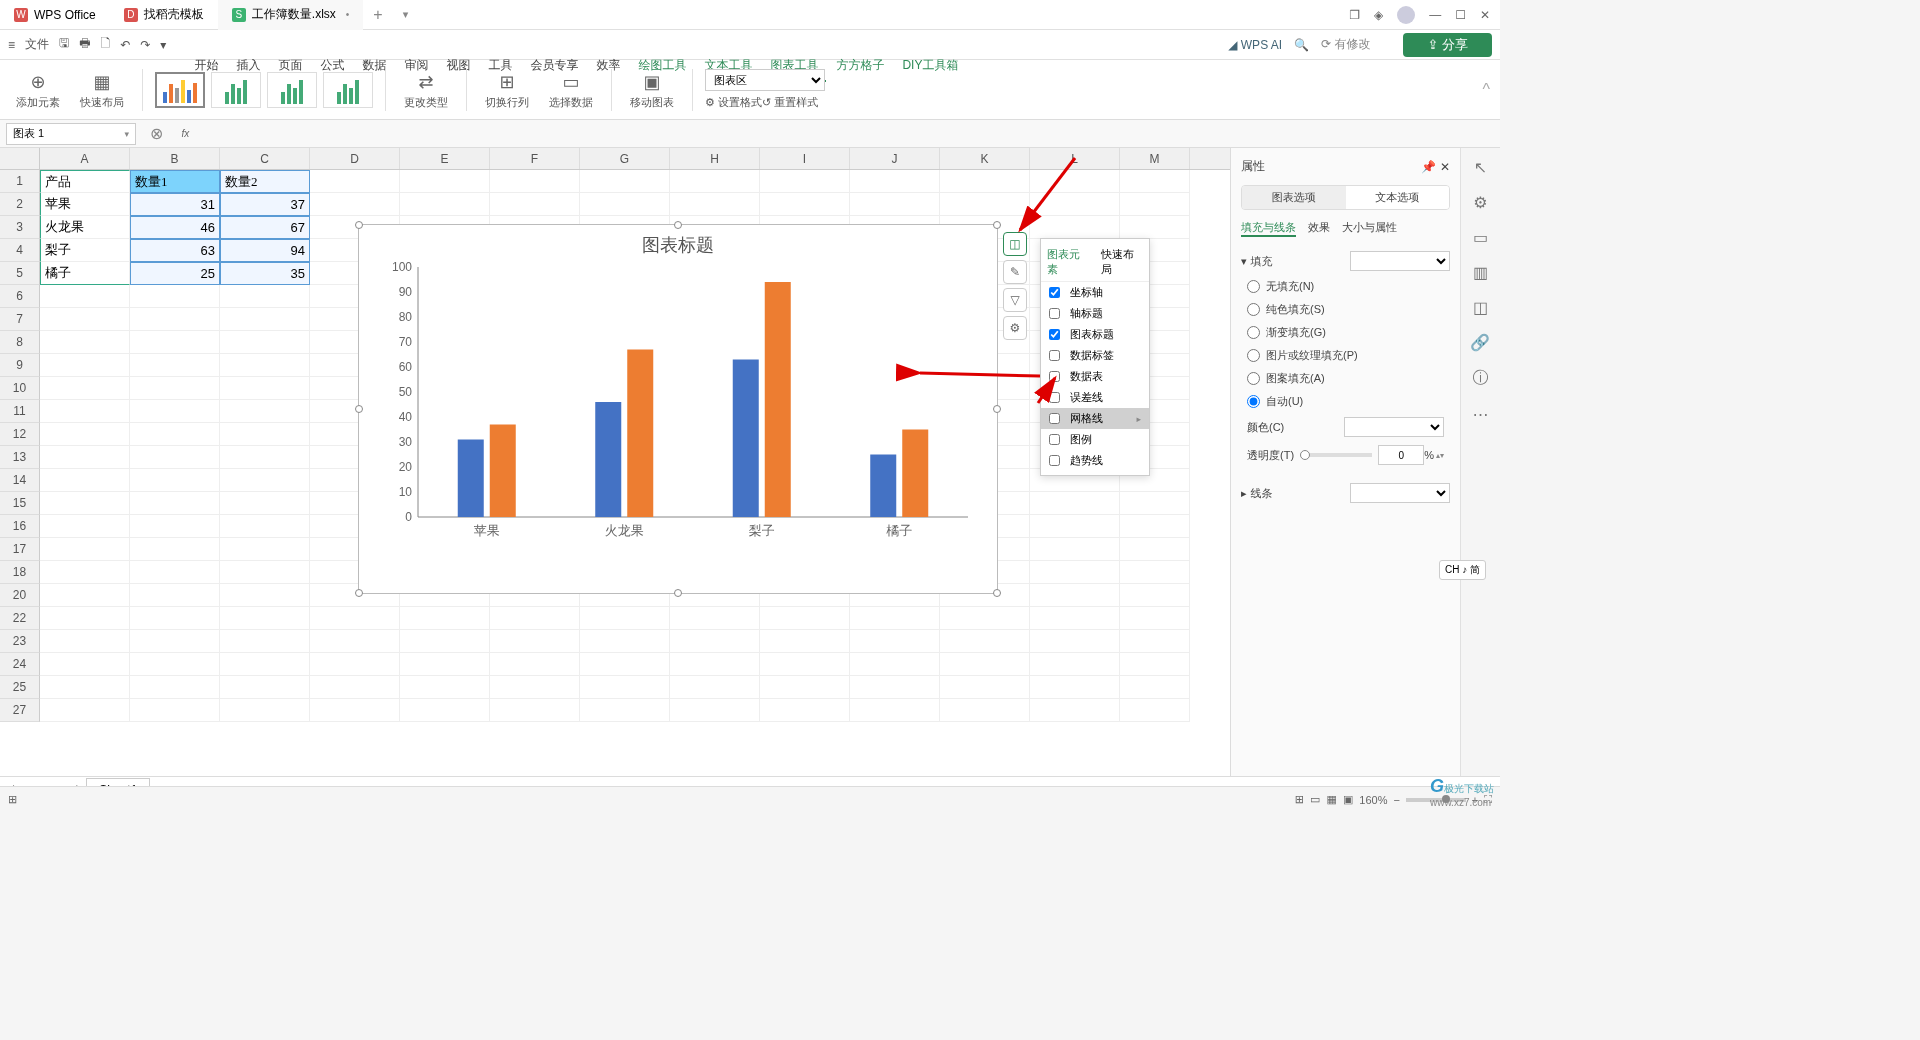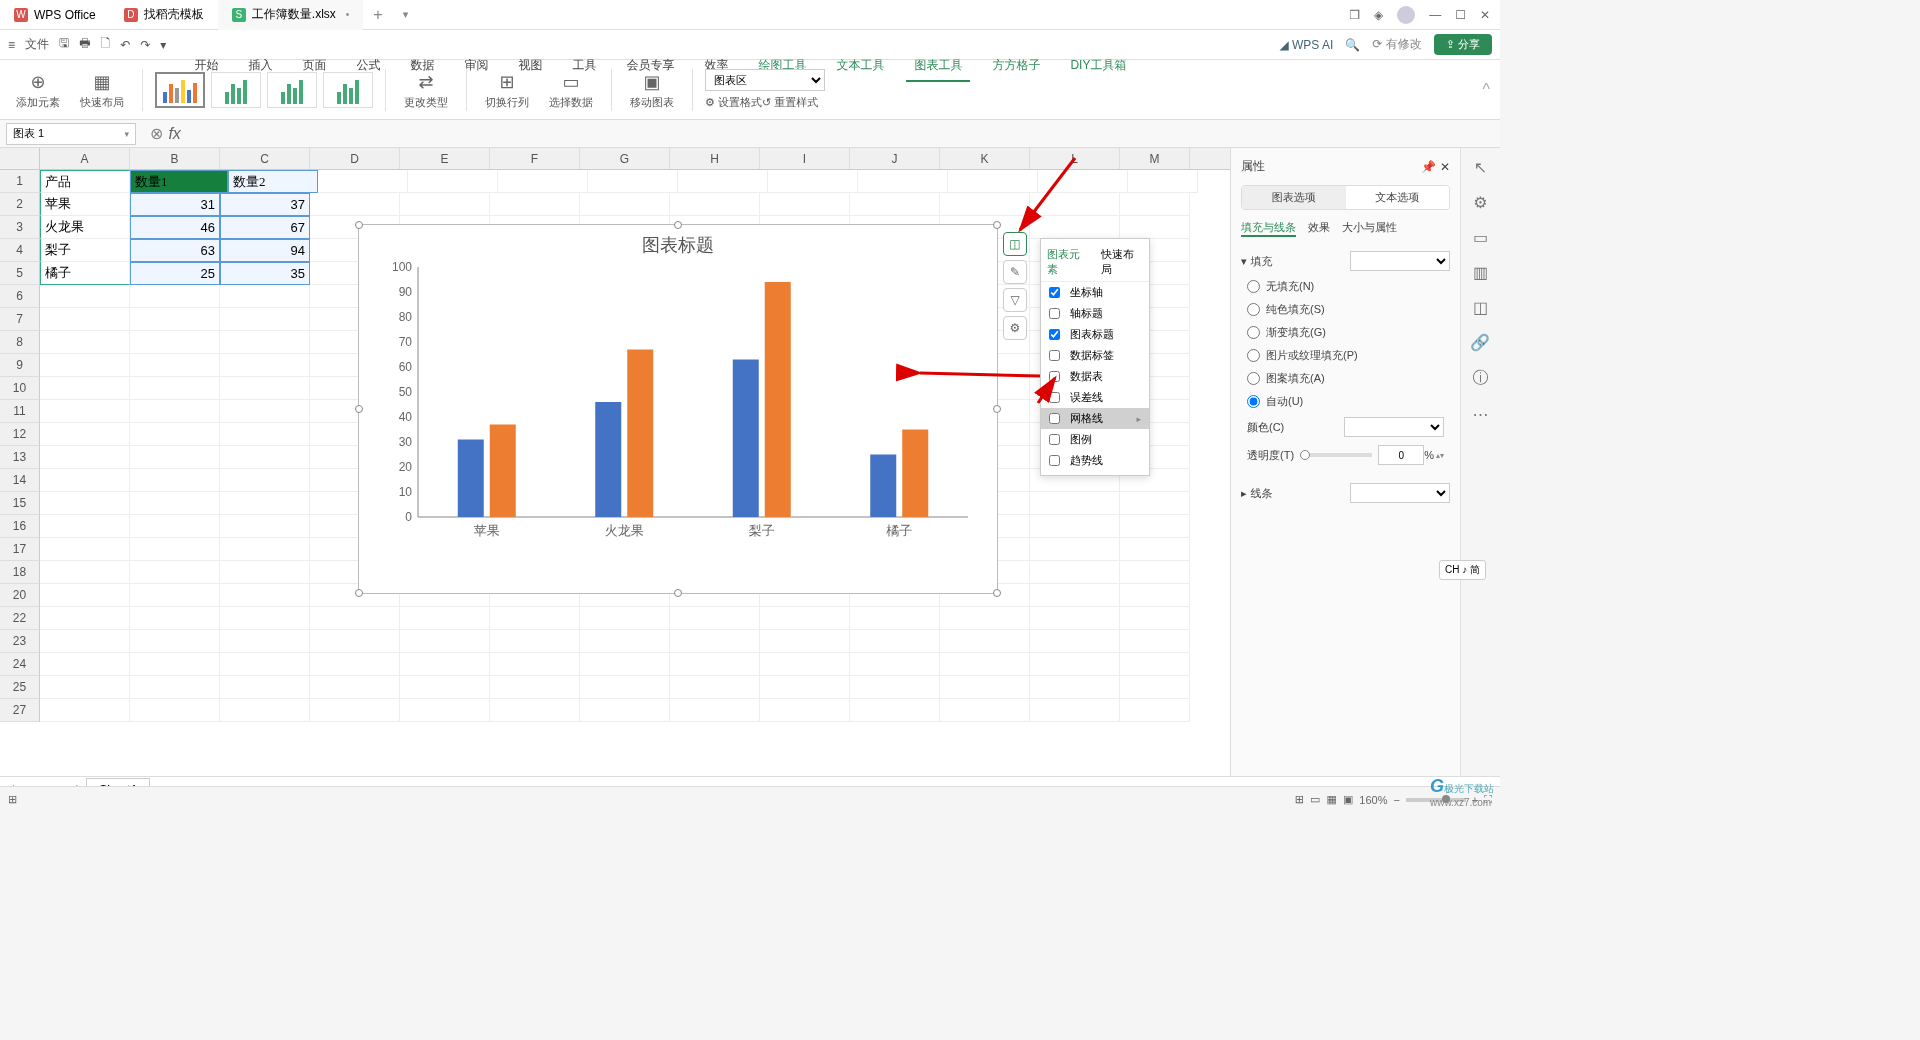--- a/index.html
+++ b/index.html
@@ -13,42 +13,42 @@
 .tab-icon.wps { background: #d9534f; color: #fff; }
 .tab-icon.doc { background: #d9534f; color: #fff; }
 .tab-icon.xls { background: #3cb371; color: #fff; }
 .tab-close { font-size: 10px; color: #888; margin-left: 4px; }
 .tab-add { padding: 0 10px; color: #888; font-size: 16px; }
 .titlebar-right { margin-left: auto; display: flex; gap: 14px; padding-right: 10px; align-items: center; color: #666; font-size: 12px; }
 
 
 .menubar { height: 30px; background: #fff; display: flex; align-items: center; padding: 0 8px; font-size: 12px; border-bottom: 1px solid #e0e0e0; }
 .menubar .ql { display: flex; gap: 10px; align-items: center; color: #555; }
-.menubar .menu-tabs { display: flex; margin-left: 20px; gap: 14px; margin-top: 44px; }
+.menubar .menu-tabs { display: flex; margin-left: 20px; gap: 2px; margin-top: 44px; }
 .menubar .menu-tabs span { padding: 6px 8px; color: #444; cursor: pointer; }
 .menubar .menu-tabs span.green { color: #2e8b57; }
 .menubar .menu-tabs span.active { color: #2e8b57; border-bottom: 2px solid #2e8b57; }
 .menubar-right { margin-left: auto; display: flex; align-items: center; gap: 12px; }
-.share-btn { background: #2e8b57; color: #fff; padding: 3px 12px; border-radius: 4px; font-size: 11px; }
+.share-btn { background: #2e8b57; color: #fff; padding: 3px 24px; border-radius: 4px; font-size: 13px; margin-left: 21px; }
 
 
 .ribbon { height: 60px; background: #fff; display: flex; align-items: center; padding: 4px 10px; border-bottom: 1px solid #dcdcdc; gap: 8px; }
 .rib-group { display: flex; flex-direction: column; align-items: center; font-size: 11px; color: #555; padding: 0 6px; }
 .rib-group .ico { width: 26px; height: 26px; display: flex; align-items: center; justify-content: center; font-size: 18px; color: #666; }
 .rib-sep { width: 1px; height: 42px; background: #e0e0e0; margin: 0 4px; }
 .style-thumbs { display: flex; gap: 6px; }
 .style-thumb { width: 50px; height: 36px; border: 1px solid #ddd; background: #fff; padding: 3px; display: flex; align-items: flex-end; gap: 2px; justify-content: center; }
 .style-thumb.sel { border: 2px solid #888; }
 .style-thumb span { width: 4px; background: #4a7; display: inline-block; }
 .chart-area-select { width: 120px; height: 22px; border: 1px solid #ccc; font-size: 11px; padding: 2px 4px; background: #fff; }
 
 
 .fbar { height: 28px; background: #f8f8f8; display: flex; align-items: center; border-bottom: 1px solid #dcdcdc; }
 .name-box { width: 130px; height: 22px; border: 1px solid #ccc; margin-left: 6px; font-size: 11px; padding: 2px 6px; background: #fff; display: flex; align-items: center; justify-content: space-between; }
-.fx { margin-left: 5px; font-size: 16px; color: #666; font-style: italic; }
+.fx { margin-left: 18px; font-size: 10px; color: #666; font-style: italic; }
 
 
 .main { display: flex; height: 628px; }
 .grid-wrap { flex: 1; position: relative; background: #fff; overflow: hidden; }
 .col-headers { display: flex; height: 22px; background: #f0f0f0; border-bottom: 1px solid #ccc; }
 .corner { width: 40px; border-right: 1px solid #ccc; background: #f0f0f0; }
 .col-h { border-right: 1px solid #ddd; text-align: center; font-size: 12px; color: #555; line-height: 22px; }
 .row { display: flex; height: 23px; }
 .row-h { width: 40px; background: #f0f0f0; border-right: 1px solid #ccc; border-bottom: 1px solid #ddd; text-align: center; font-size: 12px; color: #555; line-height: 22px; }
 .cell { border-right: 1px solid #eee; border-bottom: 1px solid #eee; padding: 0 4px; font-size: 13px; line-height: 22px; text-align: right; }
@@ -269,21 +269,21 @@
         <div class="col-h" style="width: 90px;">I</div>
         <div class="col-h" style="width: 90px;">J</div>
         <div class="col-h" style="width: 90px;">K</div>
         <div class="col-h" style="width: 90px;">L</div>
         <div class="col-h" style="width: 70px;">M</div>
       </div>
     <div id="rows">
         <div class="row">
           <div class="row-h">1</div>
           <div class="cell h1" style="width: 90px; border-left: 1px solid rgb(51, 170, 136); background: rgb(255, 255, 255); border-top: 1px solid rgb(51, 170, 136);">产品</div>
-          <div class="cell h1" style="width: 98px; background: #15803d; border: 1px solid rgb(90, 155, 213);">数量1</div>
+          <div class="cell h1" style="width: 90px; background: #7dd3fc; border: 1px solid rgb(90, 155, 213);">数量1</div>
           <div class="cell h1" style="width: 90px; background: rgb(240, 246, 255); border: 1px solid rgb(90, 155, 213);">数量2</div>
           <div class="cell" style="width: 90px;"></div>
           <div class="cell" style="width: 90px;"></div>
           <div class="cell" style="width: 90px;"></div>
           <div class="cell" style="width: 90px;"></div>
           <div class="cell" style="width: 90px;"></div>
           <div class="cell" style="width: 90px;"></div>
           <div class="cell" style="width: 90px;"></div>
           <div class="cell" style="width: 90px;"></div>
           <div class="cell" style="width: 90px;"></div>

